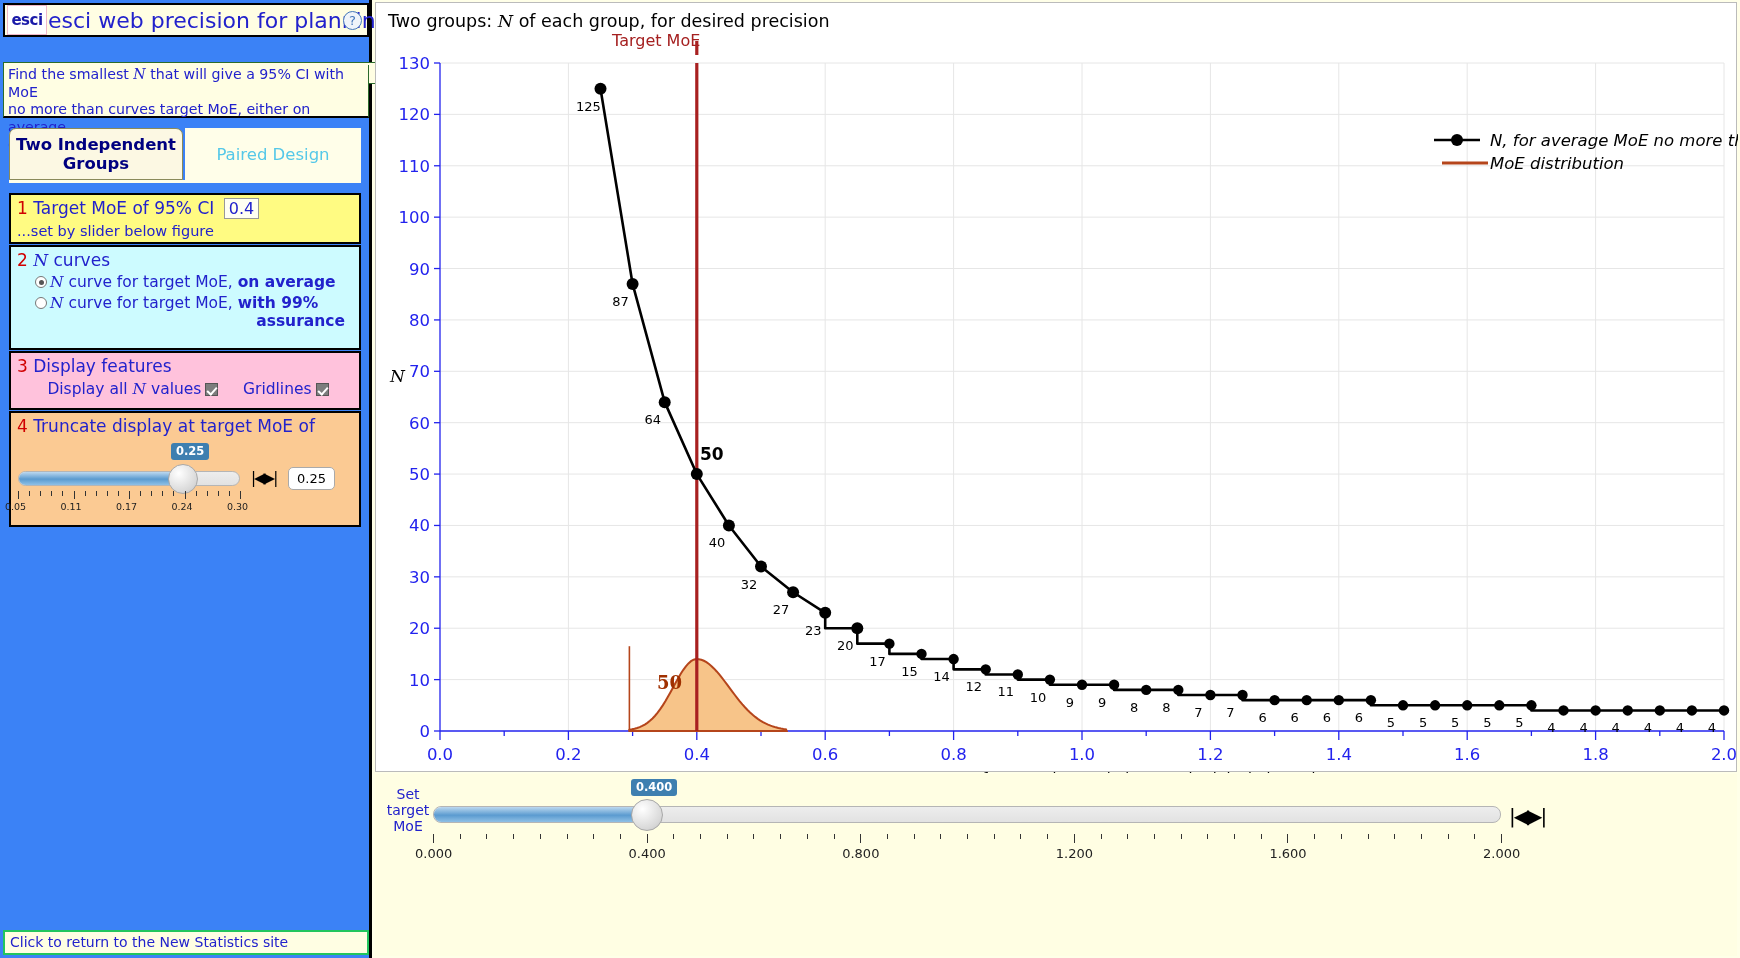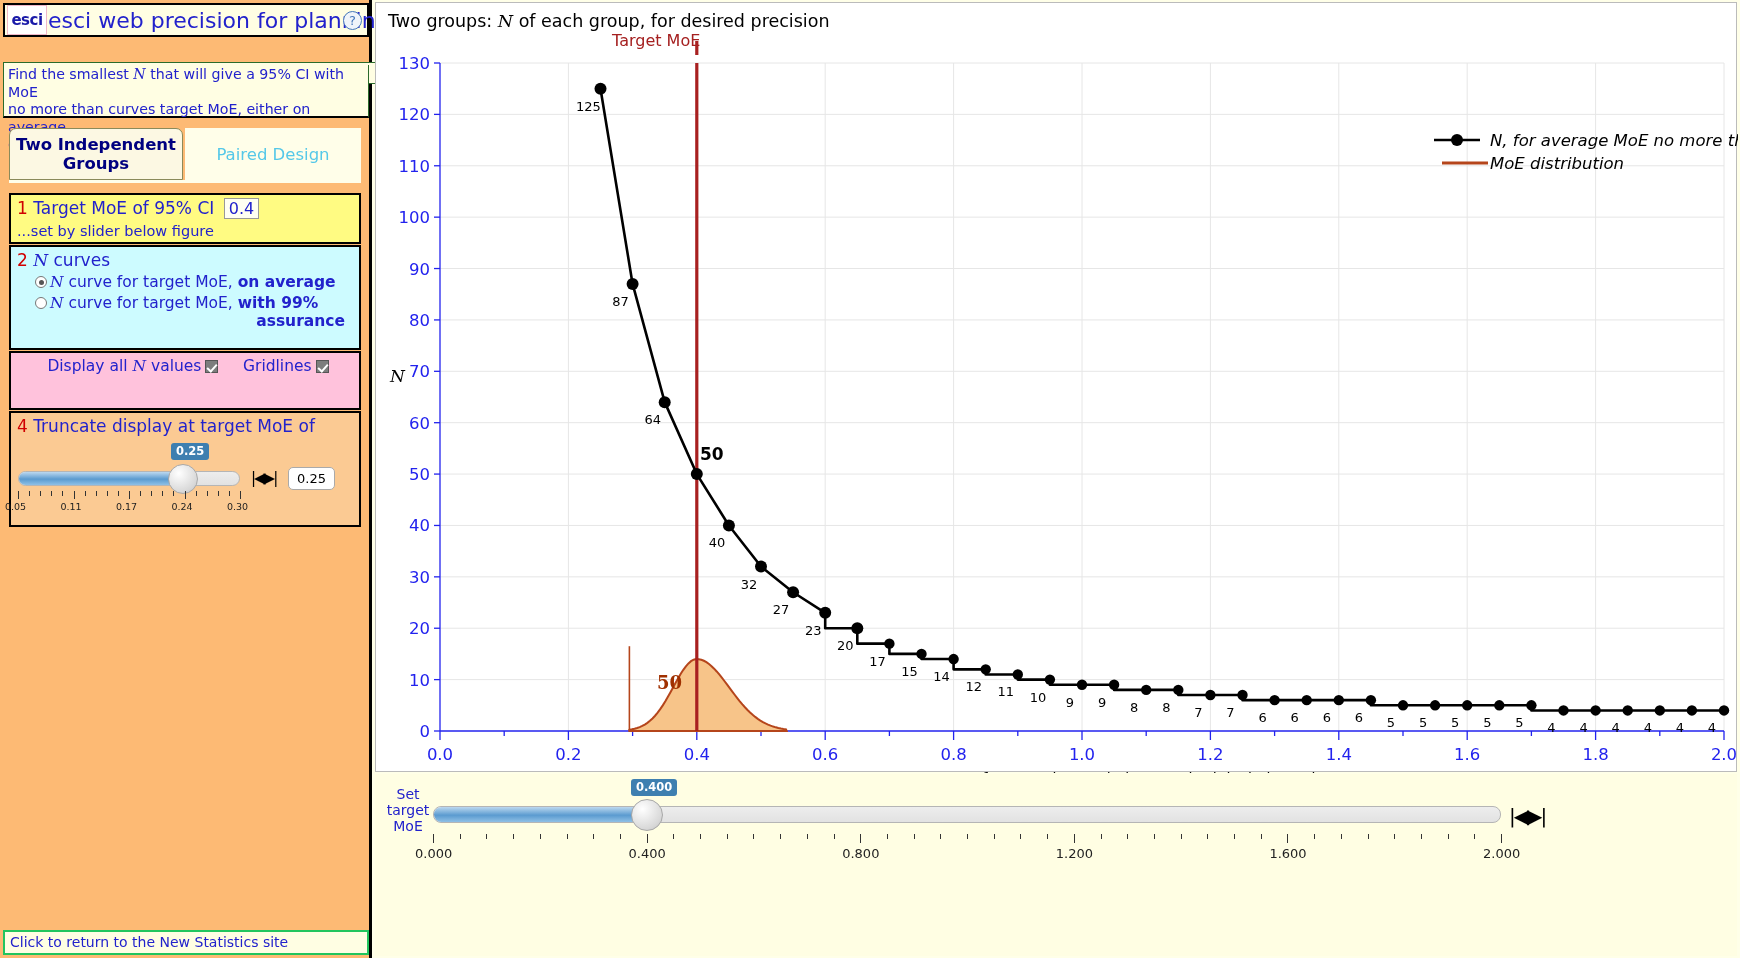--- a/index.html
+++ b/index.html
@@ -8,21 +8,21 @@
     width:1740px; height:958px;
     background:#FFFFE8;
     font-family:"DejaVu Sans", sans-serif;
     overflow:hidden;
     position:relative;
   }
 
   
   #sidebar {
     position:absolute; left:0; top:0; width:372px; height:958px;
-    background:#fdba74;
+    background:#3b82f6;
     border-right:3px solid #000;
   }
   .sb-title {
     position:absolute; left:3px; top:3px; width:366px; height:34px;
     background:#FFFEE3; border:2px solid #000;
     display:flex; align-items:center;
   }
   .logo-box {
     width:40px; height:30px; background:#fff; border:1px solid #f0b8c8;
     display:flex; align-items:center; justify-content:center;
@@ -253,20 +253,24 @@
     <div class="radio-row">
       <span class="rdo"></span>
       <span style="display:block;width:305px;">
         <i>N</i><span> curve for target MoE, </span><span class="bold">with 99%</span>
         <span class="bold" style="display:block;text-align:right;padding-right:10px;">assurance</span>
       </span>
     </div>
   </div>
 
   <div class="panel" id="panel3">
+    <div class="p-head">
+      <span class="p-num">3</span>
+      <span>Display features</span>
+    </div>
     <div class="disp-row">
       <span>Display all </span><i>N</i><span> values</span><span class="chk"></span>
       &nbsp;&nbsp;&nbsp;
       <span>Gridlines</span><span class="chk"></span>
     </div>
   </div>
 
   <div class="panel" id="panel4">
     <div class="p-head">
       <span class="p-num">4</span>

